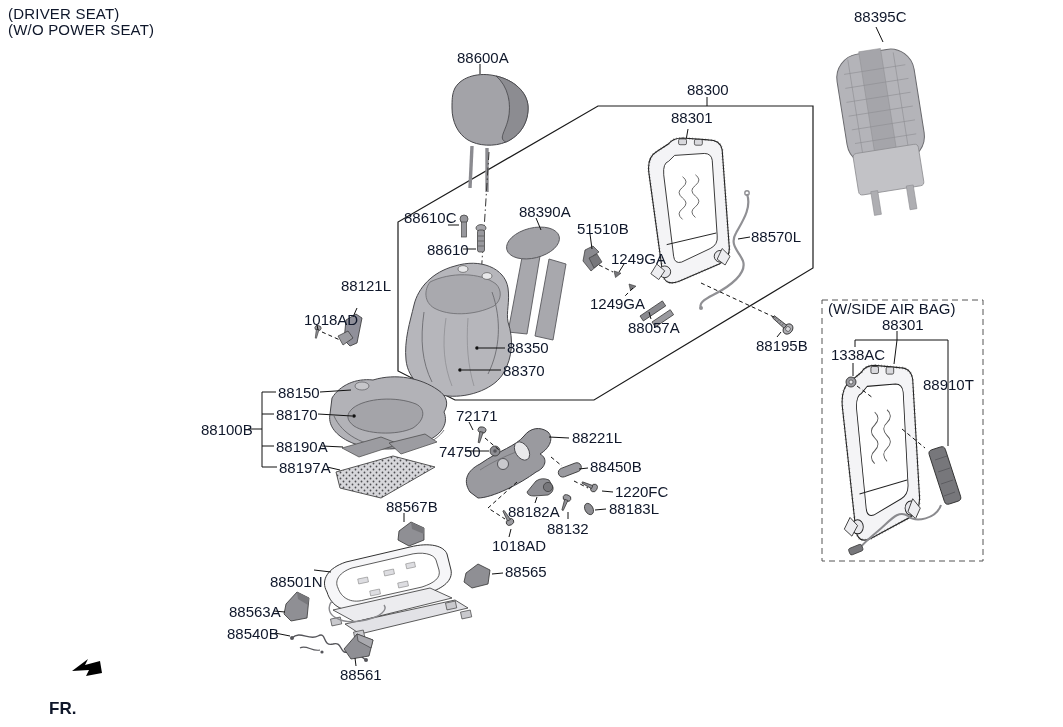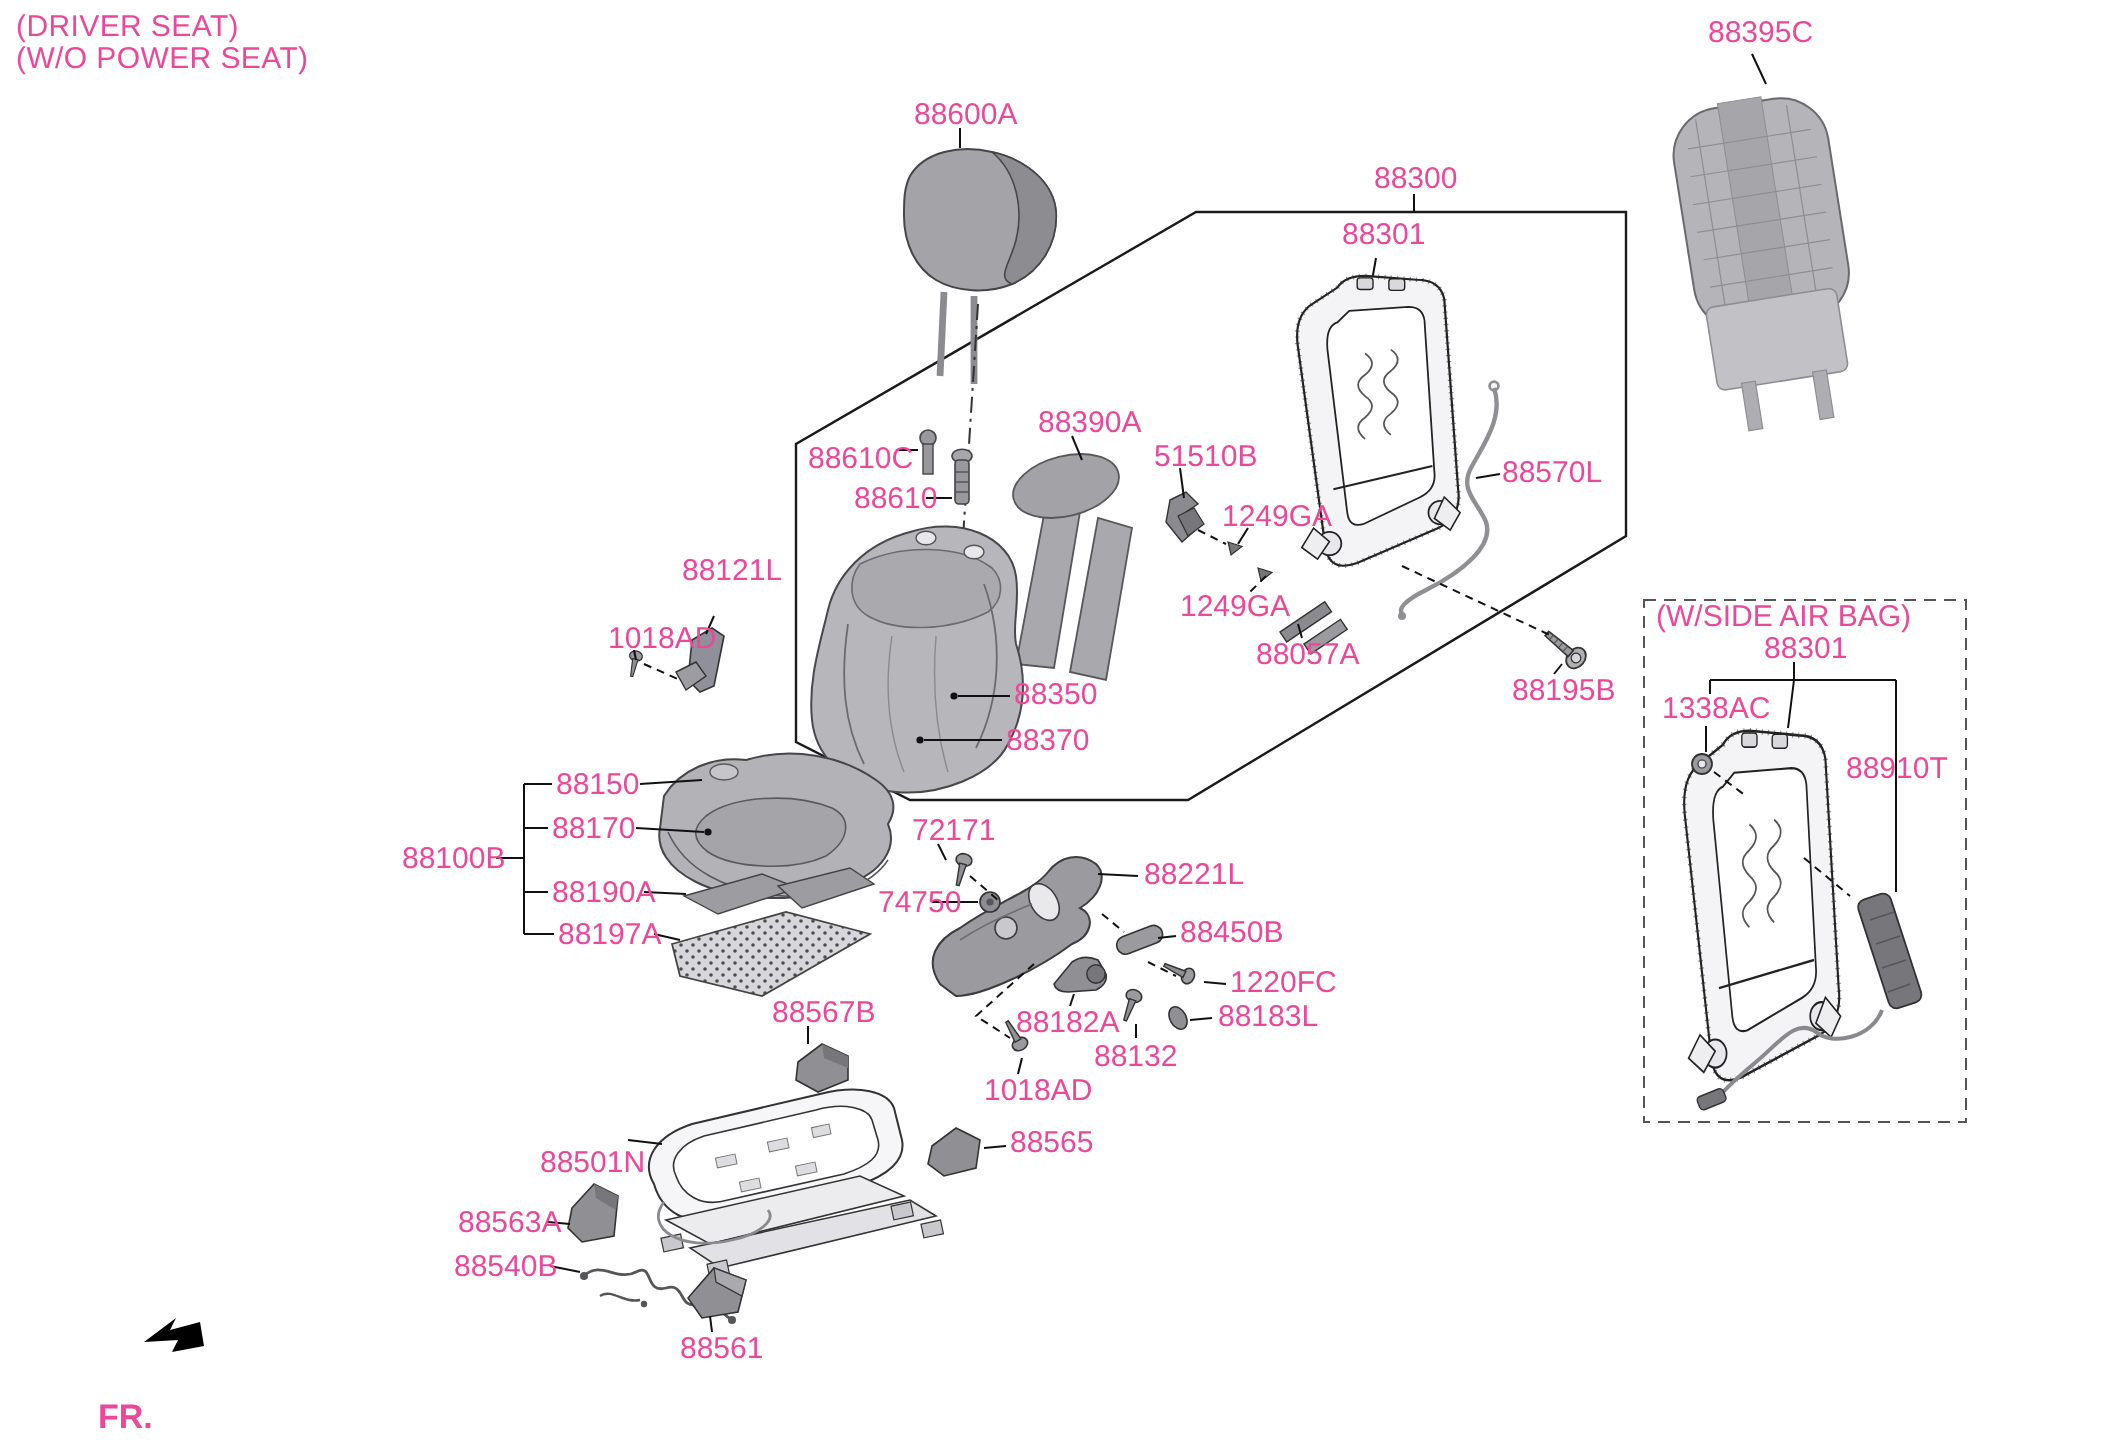--- a/index.html
+++ b/index.html
@@ -1,19 +1,19 @@
 <!DOCTYPE html>
 <html><head>
 <meta charset="utf-8">
 <style>
   html,body{margin:0;padding:0;background:#fff;}
   #stage{position:relative;width:1063px;height:727px;background:#ffffff;overflow:hidden;
          font-family:"Liberation Sans", sans-serif;}
   #art{position:absolute;left:0;top:0;}
-  .lbl{position:absolute;font-size:15px;line-height:1.05;color:#ec4899;white-space:nowrap;
+  .lbl{position:absolute;font-size:15px;line-height:1.05;color:#0f172a;white-space:nowrap;
        font-family:"Liberation Sans", sans-serif;}
   .hdr{font-size:15px;letter-spacing:0.2px;}
   .fr{font-size:17px;font-weight:bold;}
 </style>
 </head>
 <body>
 
 <div id="stage">
 
 <svg id="art" width="1063" height="727" viewBox="0 0 1063 727">
@@ -276,21 +276,21 @@
   <polygon points="72,671 88,659 85,665 100,661 102,673 86,676 89,670" fill="#000"></polygon>
 </svg>
 
 <span class="lbl hdr" style="left:8px;top:6px">(DRIVER SEAT)</span>
 <span class="lbl hdr" style="left:8px;top:22px">(W/O POWER SEAT)</span>
 
 <span class="lbl" style="left:457px;top:50px">88600A</span>
 <span class="lbl" style="left:854px;top:9px">88395C</span>
 <span class="lbl" style="left:687px;top:82px">88300</span>
 <span class="lbl" style="left:671px;top:110px">88301</span>
-<span class="lbl" style="left:404px;top:222px">88610C</span>
+<span class="lbl" style="left:404px;top:210px">88610C</span>
 <span class="lbl" style="left:427px;top:242px">88610</span>
 <span class="lbl" style="left:519px;top:204px">88390A</span>
 <span class="lbl" style="left:577px;top:221px">51510B</span>
 <span class="lbl" style="left:611px;top:251px">1249GA</span>
 <span class="lbl" style="left:590px;top:296px">1249GA</span>
 <span class="lbl" style="left:628px;top:320px">88057A</span>
 <span class="lbl" style="left:751px;top:229px">88570L</span>
 <span class="lbl" style="left:756px;top:338px">88195B</span>
 <span class="lbl" style="left:341px;top:278px">88121L</span>
 <span class="lbl" style="left:304px;top:312px">1018AD</span>

